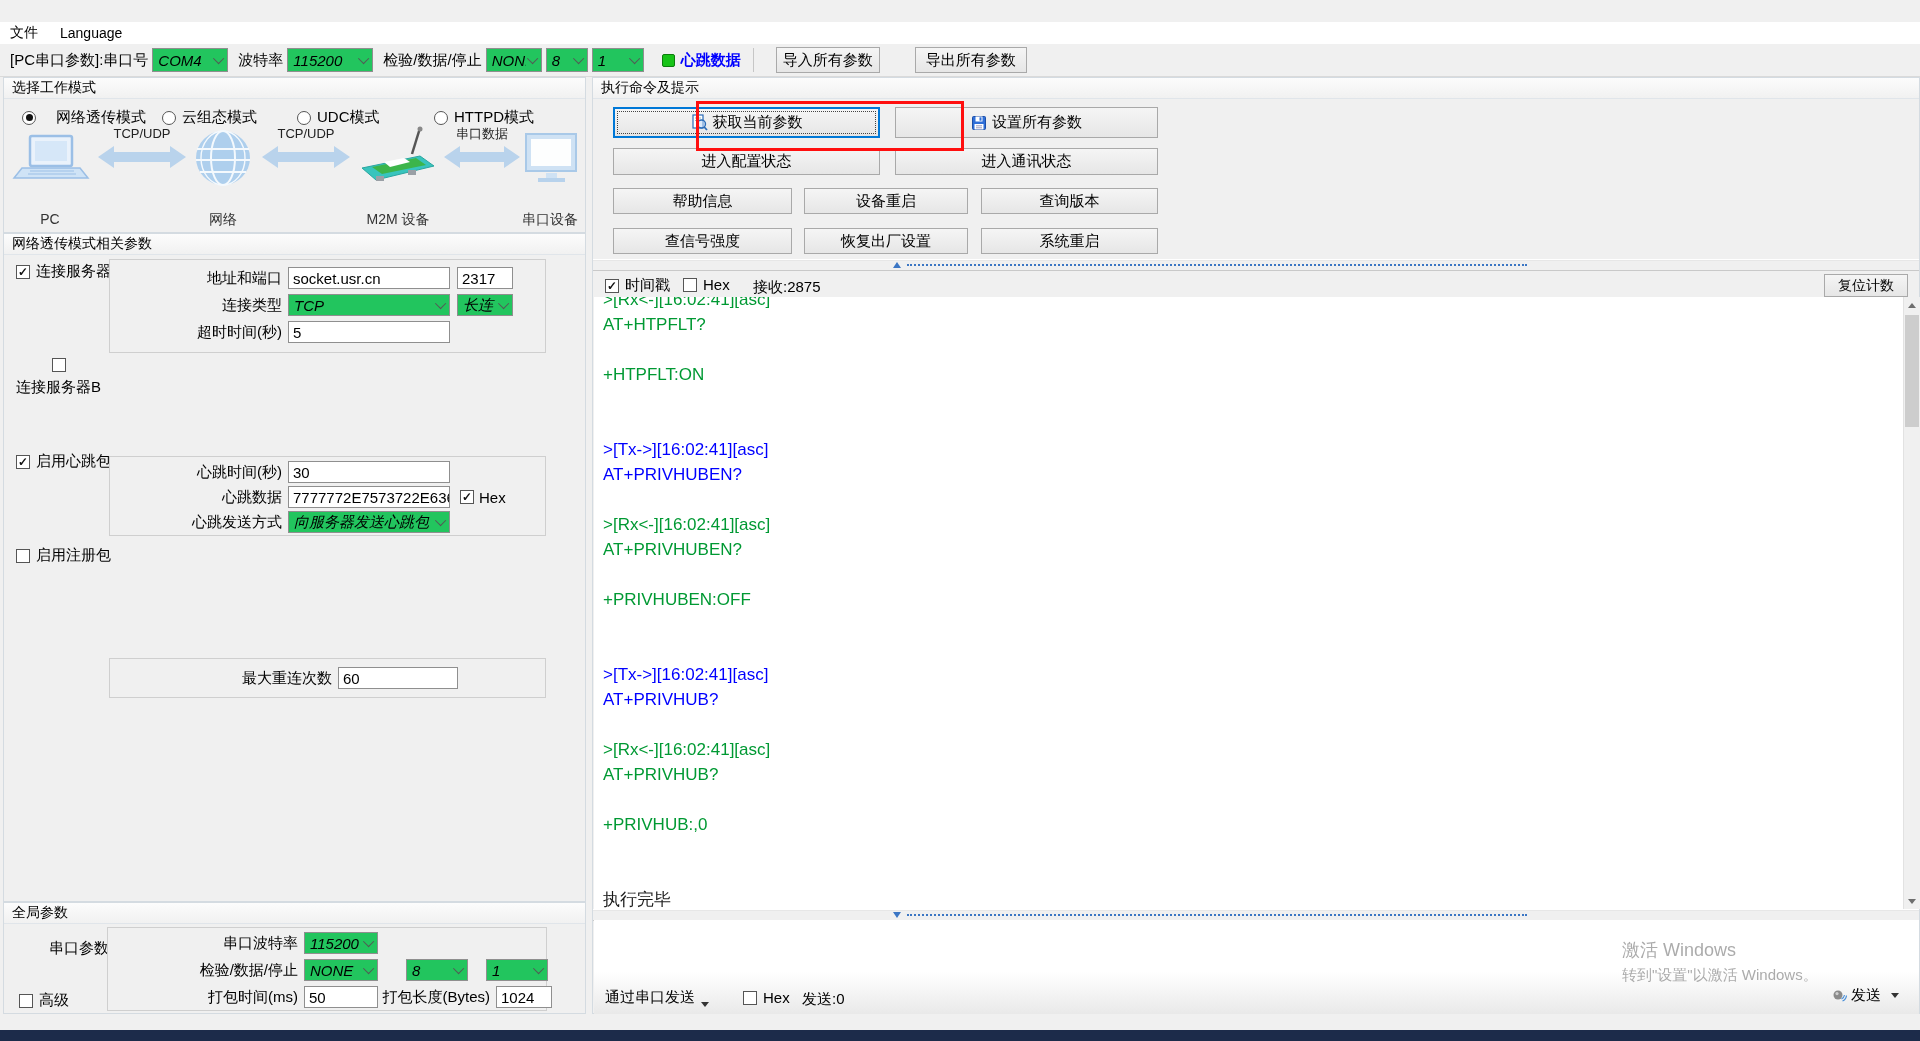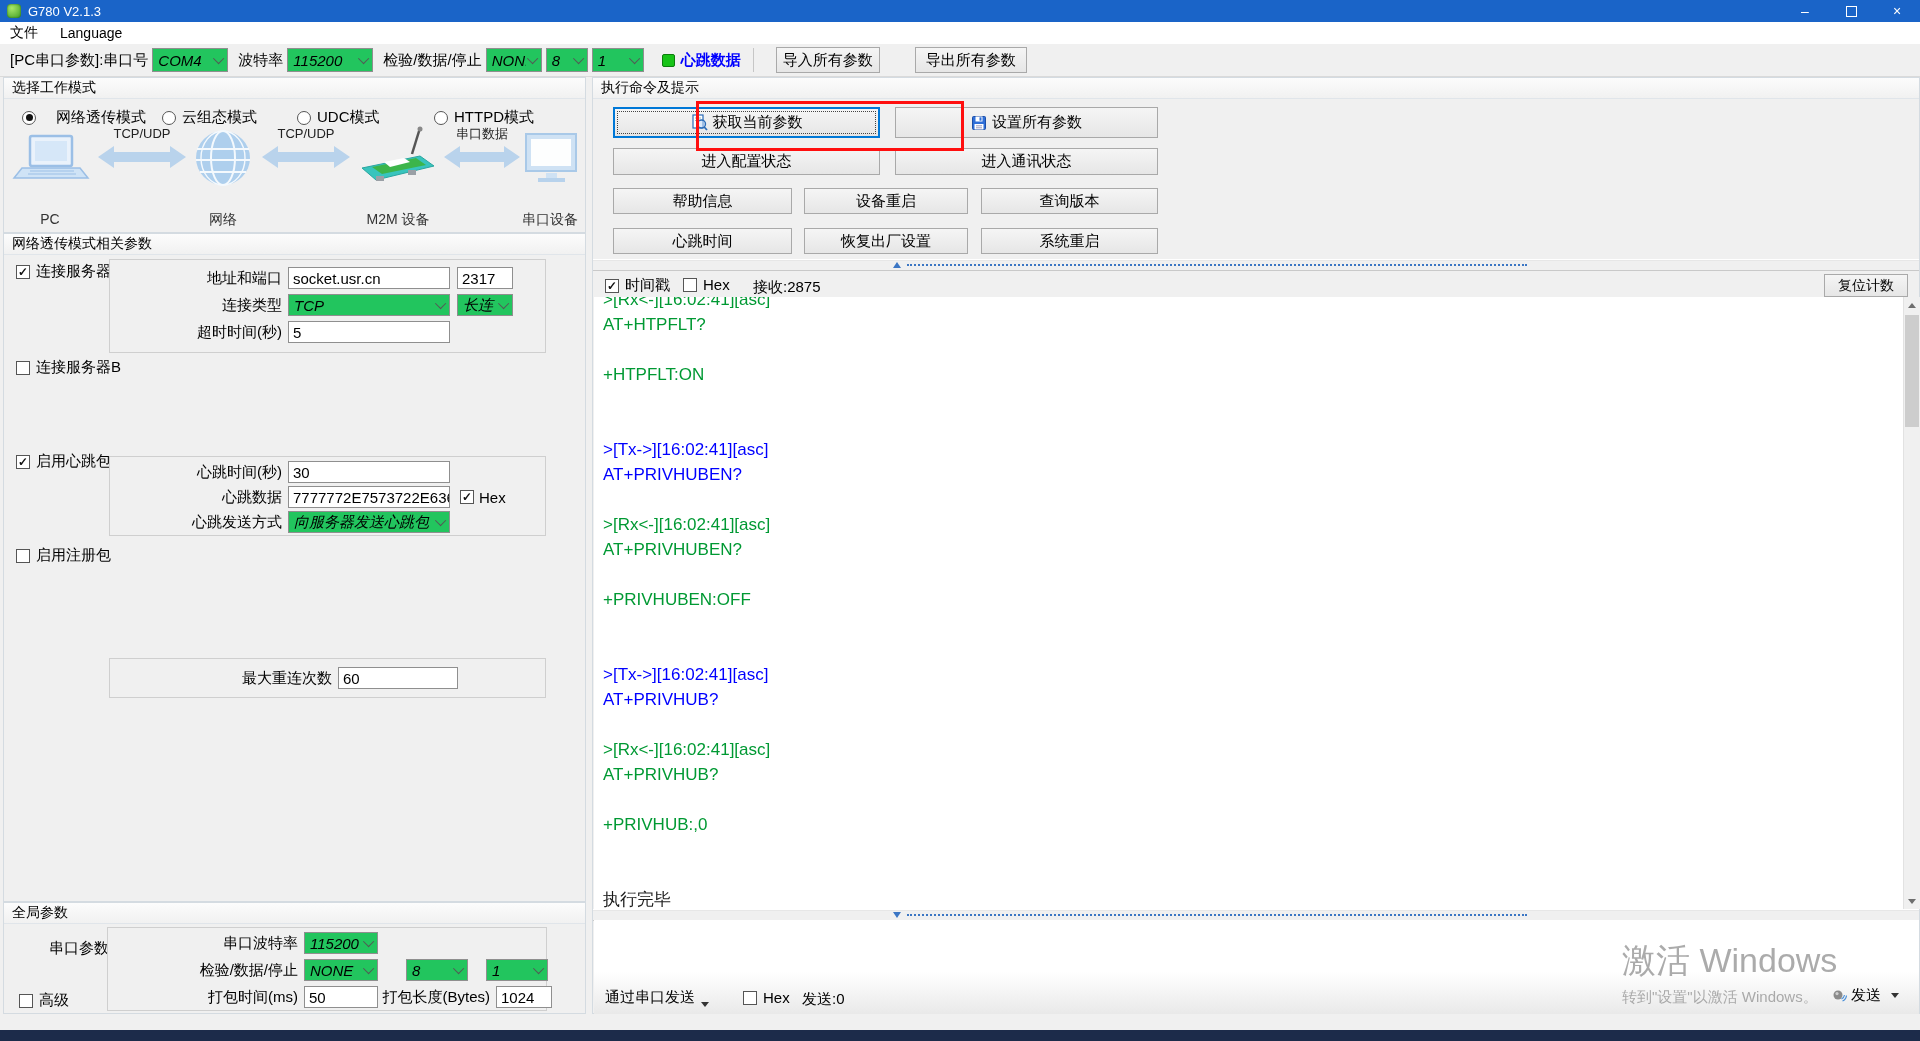--- a/index.html
+++ b/index.html
@@ -74,42 +74,31 @@
   .log-line.black{color:#1a1a1a;}
   .vscroll{position:absolute;width:16px;background:#f0f0f0;border-left:1px solid #e2e2e2;}
   .vs-arrow{position:absolute;left:0;width:16px;height:16px;display:flex;align-items:center;justify-content:center;}
   .vs-thumb{position:absolute;left:1px;width:14px;background:#cdcdcd;}
   .tri-s-up{width:0;height:0;border-left:4px solid transparent;border-right:4px solid transparent;border-bottom:5px solid #6e6e6e;}
   .tri-s-down{width:0;height:0;border-left:4px solid transparent;border-right:4px solid transparent;border-top:5px solid #6e6e6e;}
   .send-area{position:absolute;background:linear-gradient(#ffffff 55%,#e9e9e9);}
   .drop-arrow{width:0;height:0;border-left:4px solid transparent;border-right:4px solid transparent;
     border-top:5px solid #333;margin-left:6px;}
   .watermark{position:absolute;color:#9d9d9d;opacity:.85;}
-  .wm1{font-size:34px;}
+  .wm1{font-size:18px;}
   .wm2{font-size:15px;margin-top:4px;}
   .bottom-bar{position:absolute;left:0;right:0;bottom:0;height:11px;background:#1c2b4a;}
   .diagram-label{font-size:14px;fill:#333;}
   .link-label{font-size:13px;fill:#222;}
 </style>
 </head>
 <body>
 
 <div class="window">
 
-  <div class="titlebar">
-    <span class="app-icon"></span>
-    <span>G780 V2.1.3</span>
-    <div class="win-controls">
-      <span class="win-btn">–</span>
-      <span class="win-btn">
-          <span class="maxbox"></span>
-        </span>
-      <span class="win-btn">×</span>
-    </div>
-  </div>
 
   <div class="menubar">
     <span>文件</span>
     <span>Language</span>
   </div>
 
   <div class="toolbar">
     <span class="tb-label" style="margin-left:0">[PC串口参数]:串口号</span>
     <span class="combo" style="width:76px">
         <span class="val">COM4</span>
@@ -233,21 +222,21 @@
             <span class="val">长连</span>
             <span class="chev"></span>
           </span>
       </div>
       <div class="frow" style="left:0;top:61px;">
         <span class="flabel" style="width:172px">超时时间(秒)</span>
         <span class="tinput" style="width:162px">5</span>
       </div>
     </div>
 
-    <div class="cbrow" style="left:12px;top:124px;">
+    <div class="cbrow" style="left:12px;top:124px;flex-direction:column;">
       <span class="cb"></span>
       <span>连接服务器B</span>
     </div>
 
     <div class="cbrow" style="left:12px;top:218px;">
       <span class="cb checked"></span>
       <span>启用心跳包</span>
     </div>
     <div class="gbox" style="left:105px;top:222px;width:437px;height:80px;">
       <div class="frow" style="left:0;top:4px;">
@@ -344,21 +333,21 @@
         <line x1="5" y1="10.8" x2="11" y2="10.8" stroke="#99b" stroke-width="1"></line>
         <line x1="5" y1="12.8" x2="11" y2="12.8" stroke="#99b" stroke-width="1"></line>
       </svg>
       <span>设置所有参数</span>
     </div>
     <div class="btn cmd-btn" style="left:20px;top:70px;width:267px;height:27px;">进入配置状态</div>
     <div class="btn cmd-btn" style="left:302px;top:70px;width:263px;height:27px;">进入通讯状态</div>
     <div class="btn cmd-btn" style="left:20px;top:110px;width:179px;height:26px;">帮助信息</div>
     <div class="btn cmd-btn" style="left:211px;top:110px;width:164px;height:26px;">设备重启</div>
     <div class="btn cmd-btn" style="left:388px;top:110px;width:177px;height:26px;">查询版本</div>
-    <div class="btn cmd-btn" style="left:20px;top:150px;width:179px;height:26px;">心跳时间</div>
+    <div class="btn cmd-btn" style="left:20px;top:150px;width:179px;height:26px;">查信号强度</div>
     <div class="btn cmd-btn" style="left:211px;top:150px;width:164px;height:26px;">恢复出厂设置</div>
     <div class="btn cmd-btn" style="left:388px;top:150px;width:177px;height:26px;">系统重启</div>
 
     <div class="splitter" style="top:181px;">
       <div class="split-handle" style="left:300px;">
         <span class="tri-up"></span>
         <span class="split-dots"></span>
       </div>
     </div>
 

